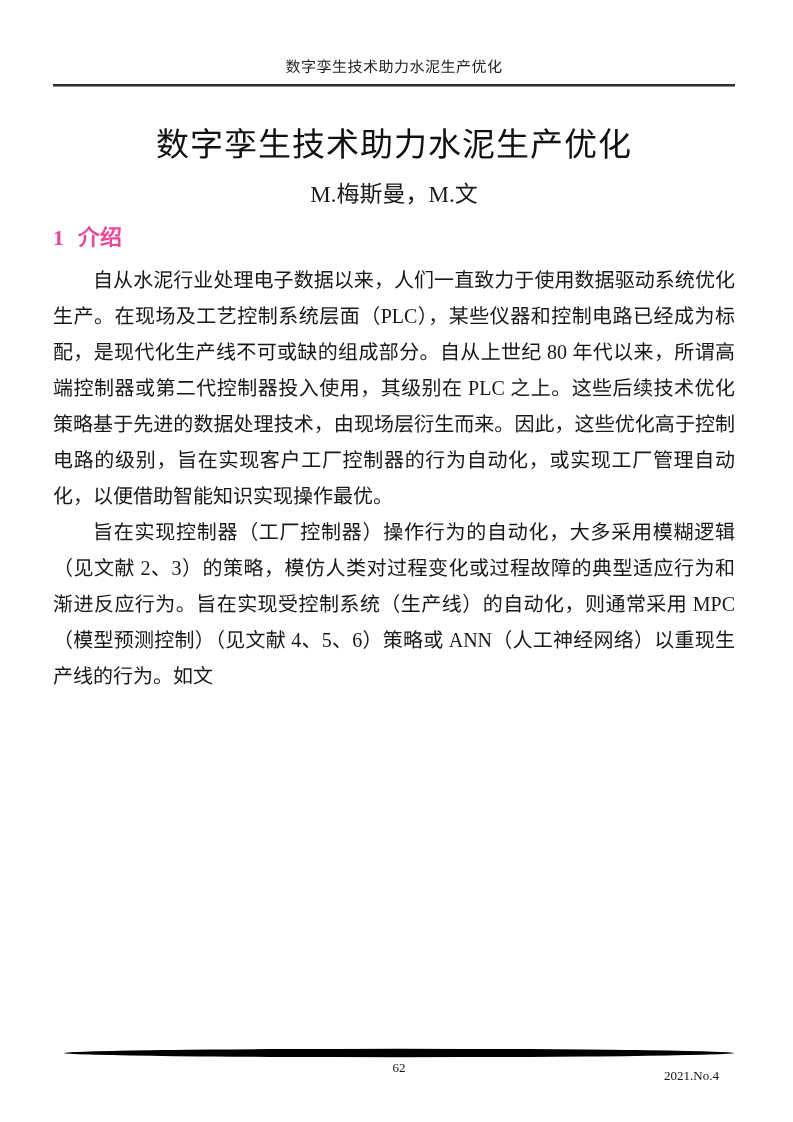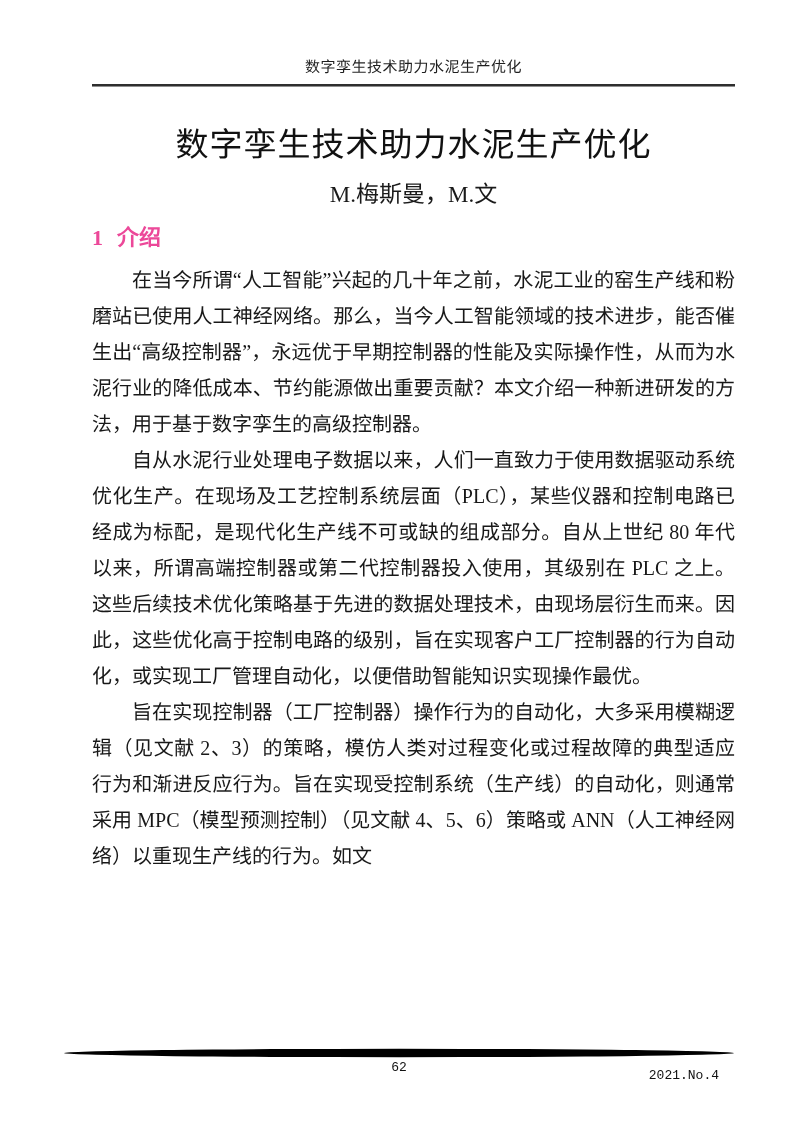--- a/index.html
+++ b/index.html
@@ -7,21 +7,21 @@
     position: relative;
     width: 793px;
     height: 1122px;
     background: #ffffff;
     color: #1a1a1a;
     font-family: "Liberation Serif", serif;
     overflow: hidden;
     box-sizing: border-box;
   }
   .content {
-    padding: 0 58px 0 92px;
+    padding: 0 58px 0 53px;
   }
   .running-header {
     padding-top: 57px;
     text-align: center;
     font-size: 15px;
     line-height: 20px;
     color: #1f1f1f;
     letter-spacing: 0.5px;
   }
   .header-rule {
@@ -74,21 +74,21 @@
     position: absolute;
     left: 63px;
     right: 58px;
     top: 1048px;
   }
   .footer-bar-svg { display: block; width: 100%; height: 10px; }
   .footer-row {
     position: relative;
     margin-top: 1px;
     height: 18px;
-    font-family: Liberation Mono, monospace;
+    font-family: Liberation Serif, serif;
     font-size: 13px;
     line-height: 18px;
     color: #111;
   }
   .page-number {
     position: absolute;
     left: 0; right: 0;
     text-align: center;
   }
   .issue-label {
@@ -111,21 +111,20 @@
     <h1 class="article-title">数字孪生技术助力水泥生产优化</h1>
 
     <div class="authors">M.梅斯曼，M.文</div>
 
 
     <h2 class="section-heading">
       <span class="sec-num">1</span><span>介绍</span>
     </h2>
 
     <div class="body-text">
-      <p>在当今所谓“人工智能”兴起的几十年之前，水泥工业的窑生产线和粉磨站已使用人工神经网络。那么，当今人工智能领域的技术进步，能否催生出“高级控制器”，永远优于早期控制器的性能及实际操作性，从而为水泥行业的降低成本、节约能源做出重要贡献？本文介绍一种新进研发的方法，用于基于数字孪生的高级控制器。</p>
       <p>自从水泥行业处理电子数据以来，人们一直致力于使用数据驱动系统优化生产。在现场及工艺控制系统层面（PLC），某些仪器和控制电路已经成为标配，是现代化生产线不可或缺的组成部分。自从上世纪 80 年代以来，所谓高端控制器或第二代控制器投入使用，其级别在 PLC 之上。这些后续技术优化策略基于先进的数据处理技术，由现场层衍生而来。因此，这些优化高于控制电路的级别，旨在实现客户工厂控制器的行为自动化，或实现工厂管理自动化，以便借助智能知识实现操作最优。</p>
       <p>旨在实现控制器（工厂控制器）操作行为的自动化，大多采用模糊逻辑（见文献 2、3）的策略，模仿人类对过程变化或过程故障的典型适应行为和渐进反应行为。旨在实现受控制系统（生产线）的自动化，则通常采用 MPC（模型预测控制）（见文献 4、5、6）策略或 ANN（人工神经网络）以重现生产线的行为。如文</p>
     </div>
   </div>
 
   <footer class="page-footer">
     <svg class="footer-bar-svg" viewBox="0 0 672 10" preserveAspectRatio="none" aria-hidden="true">
       <ellipse cx="336" cy="5" rx="335" ry="4.2" fill="#000000"></ellipse>
     </svg>
     <div class="footer-row">

